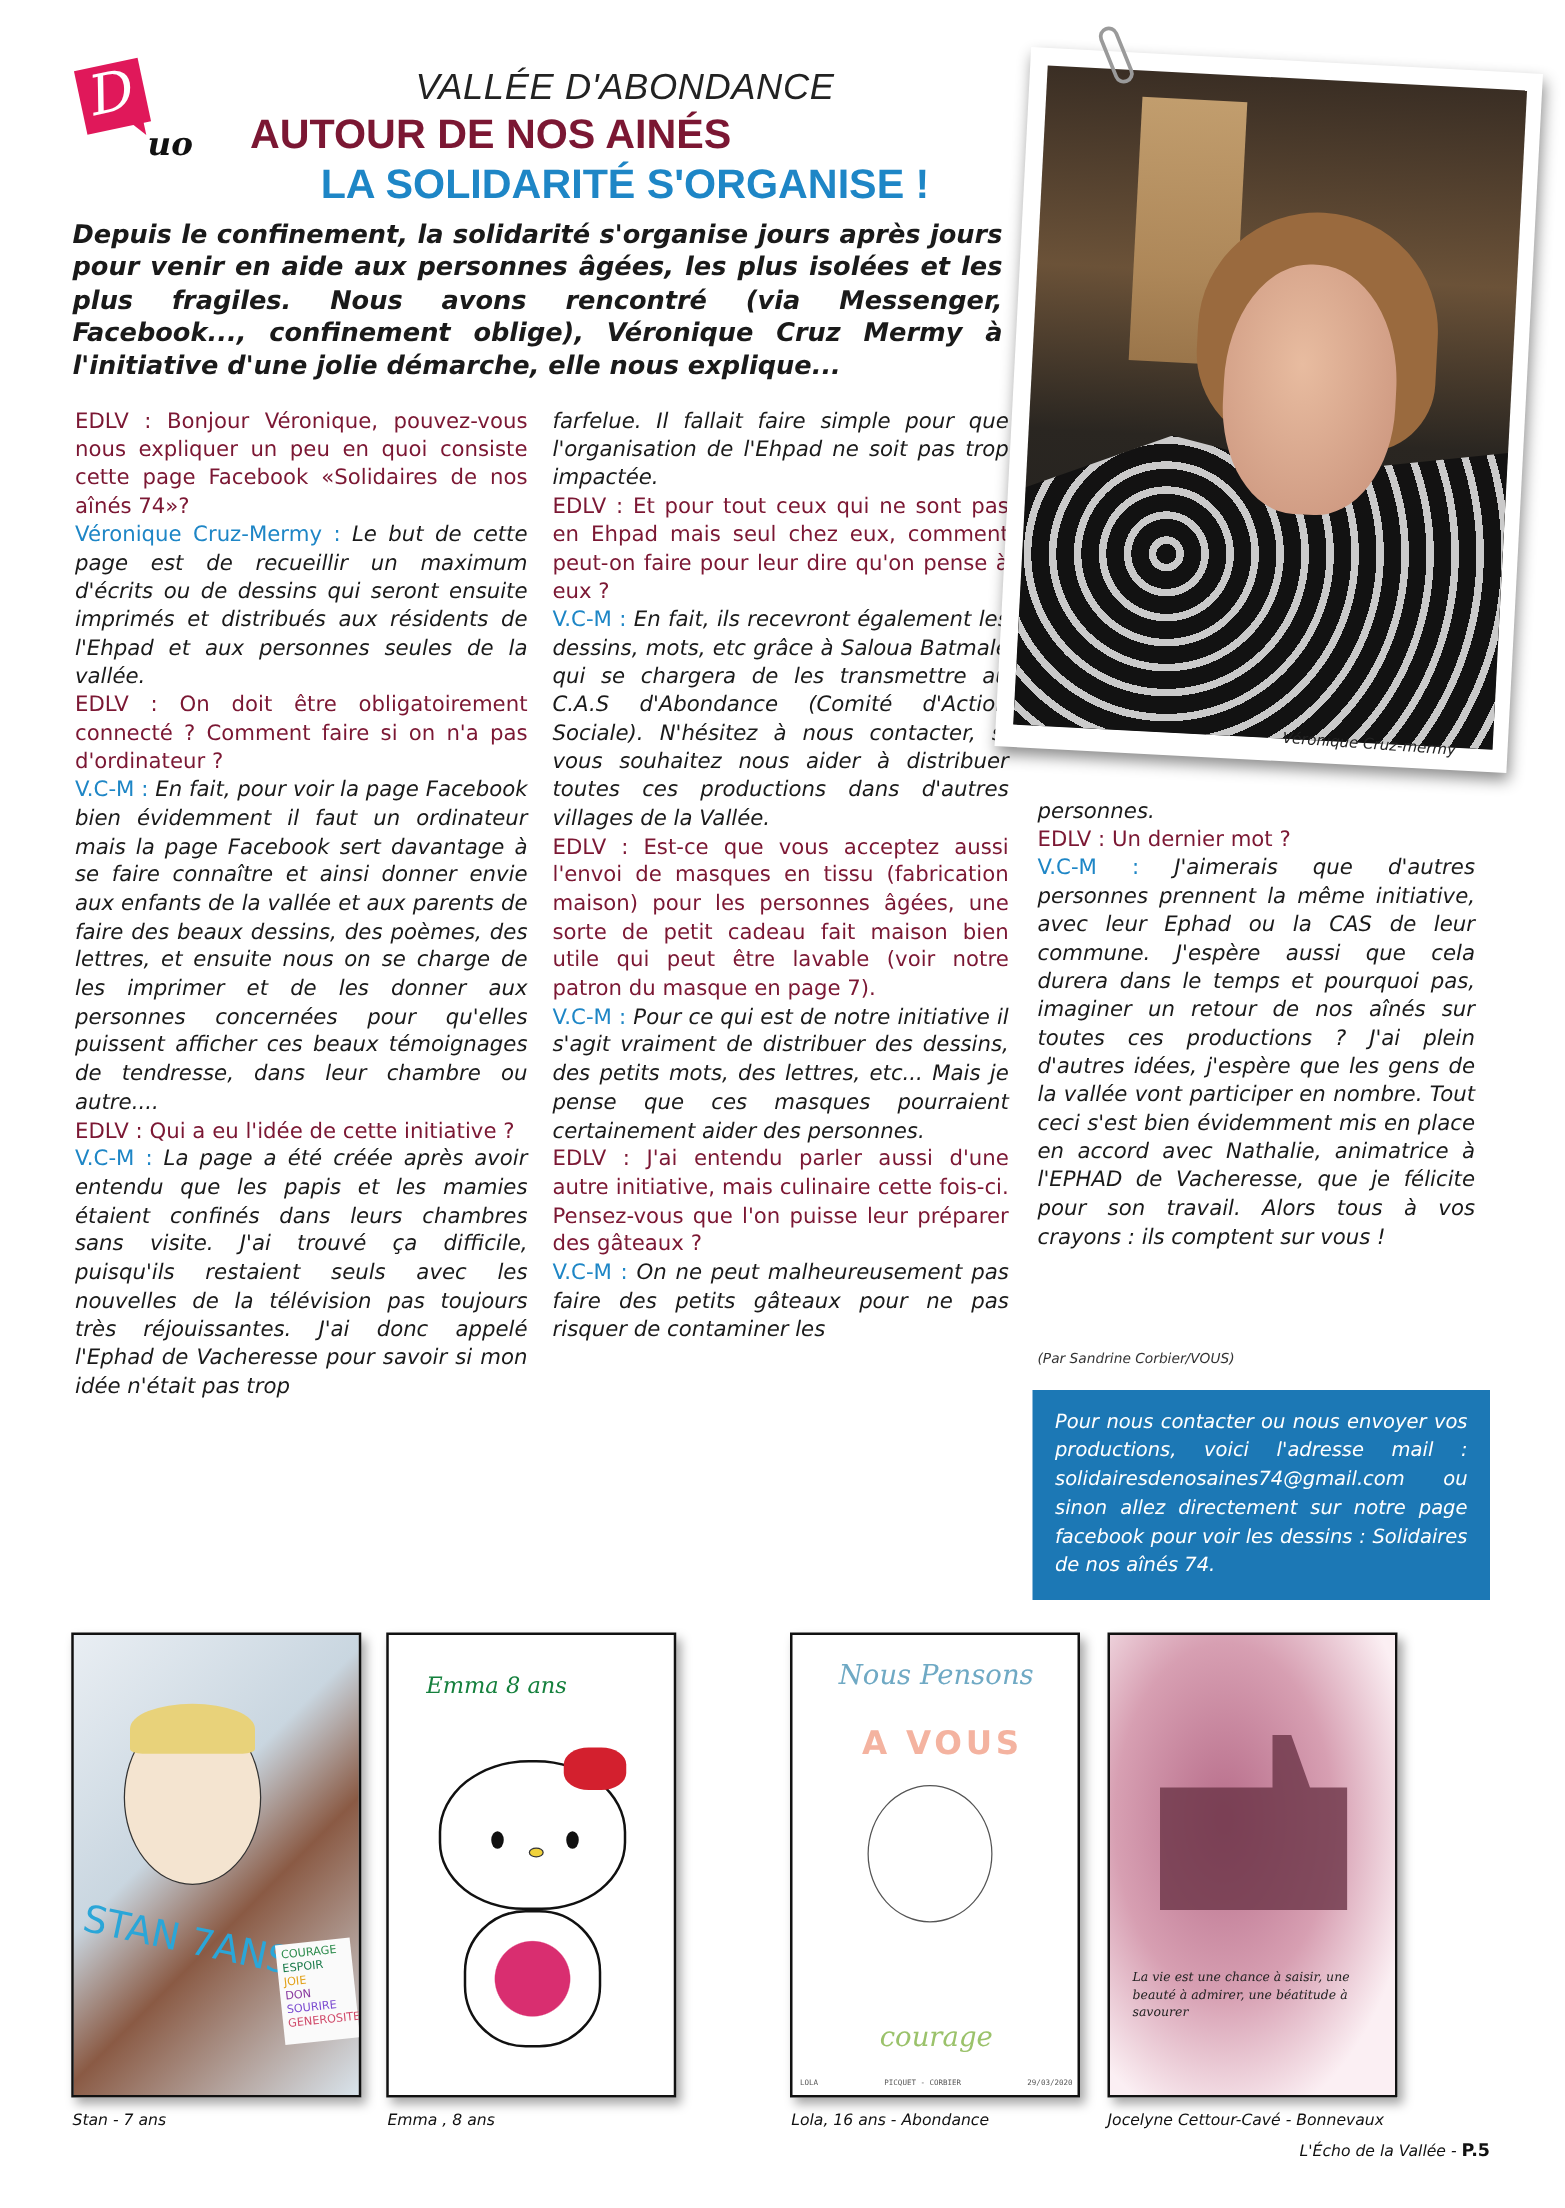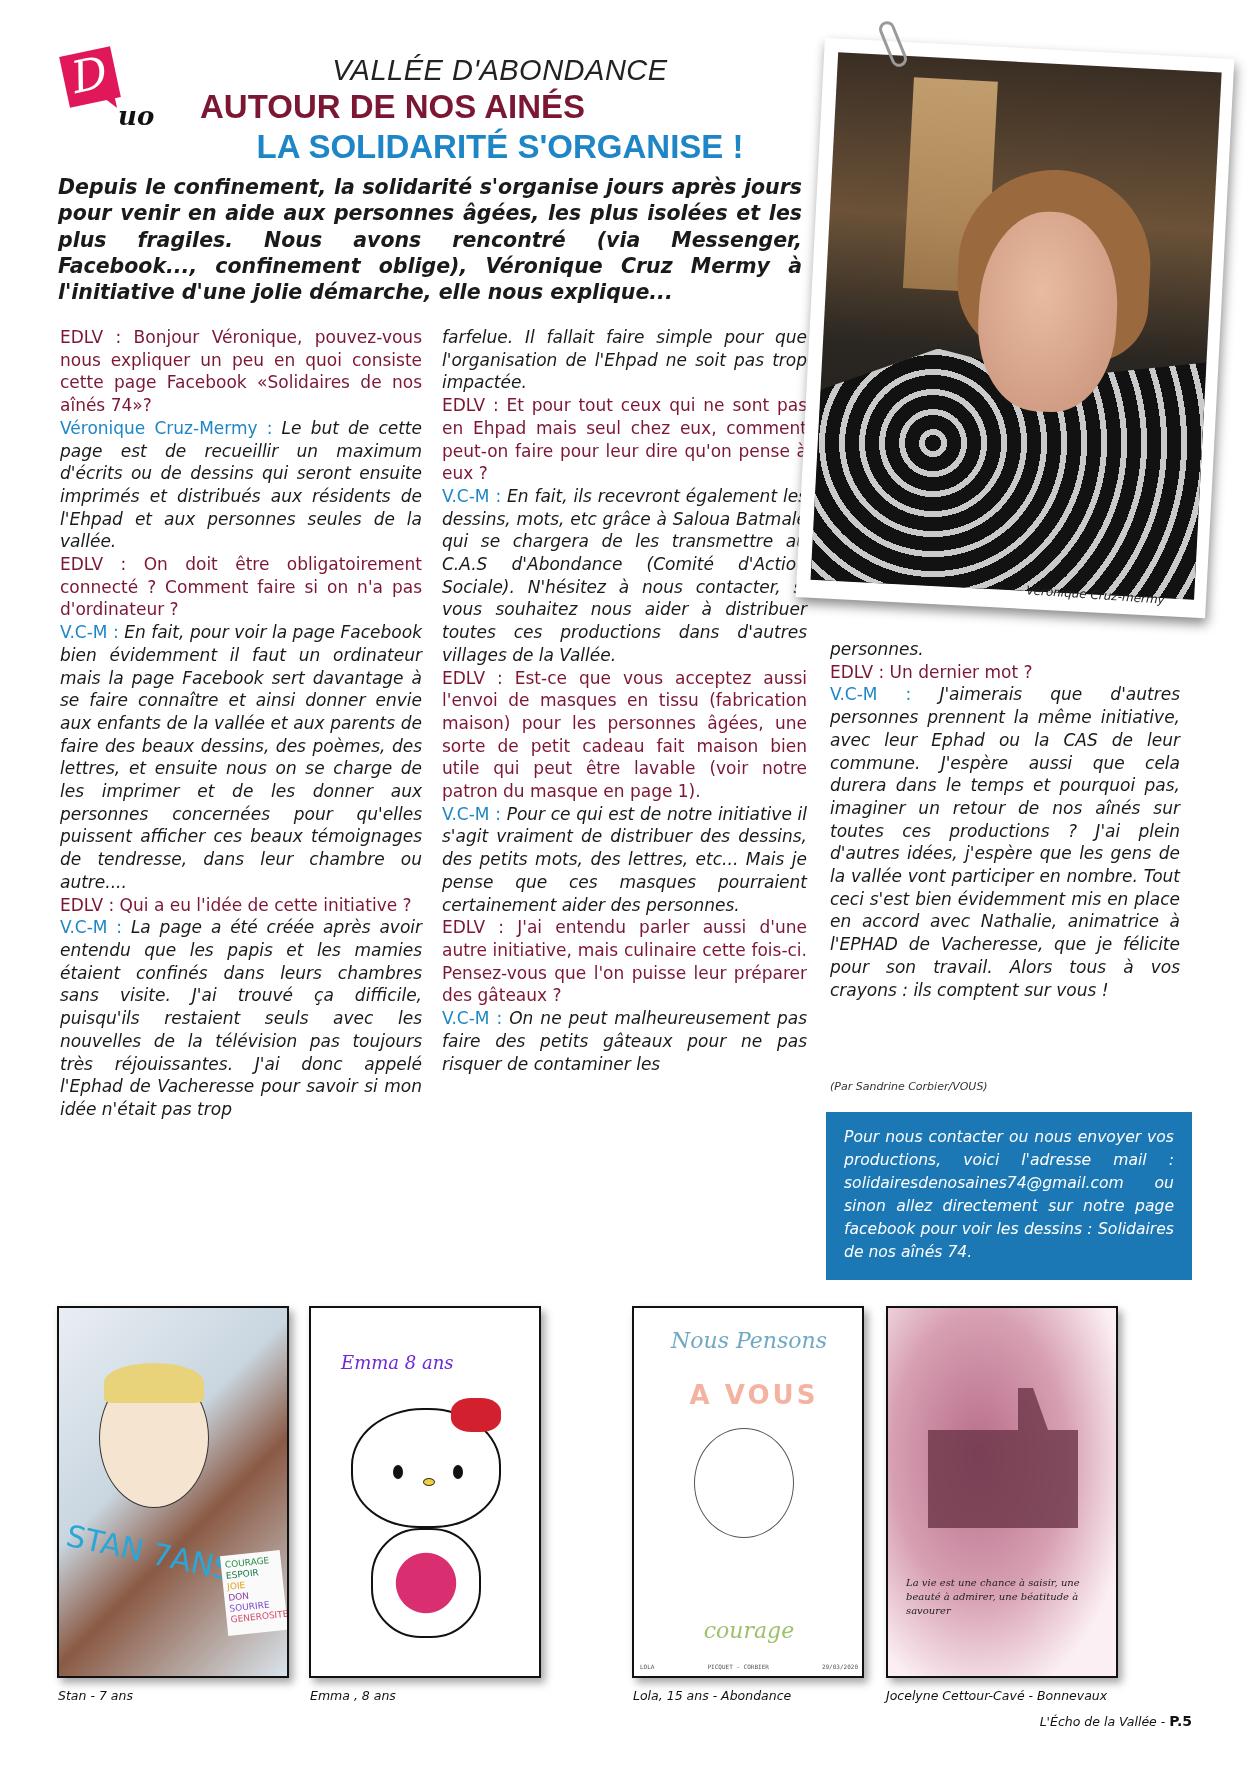--- a/index.html
+++ b/index.html
@@ -56,21 +56,21 @@
   .g4 { left: 886px; background: radial-gradient(ellipse at 40% 40%, #b76d8a 0%, #d79fb2 45%, #fbeff3 80%); }
   .gallery-caption { position: absolute; top: 1688px; font-family: "DejaVu Sans", sans-serif; font-style: italic; font-size: 12.5px; color: #111; text-align: center; }
   .c1 { left: 58px; } .c2 { left: 310px; } .c3 { left: 633px; } .c4 { left: 886px; }
 
   .art-text { position: absolute; font-family: "DejaVu Serif", serif; font-style: italic; }
   .stan-label { left: 6px; top: 230px; color: #2aa6d8; font-family: "DejaVu Sans", sans-serif; font-style: normal; font-size: 30px; line-height: 30px; transform: rotate(12deg); }
   .stan-card { position: absolute; left: 165px; top: 245px; width: 60px; height: 80px; background: #fafafa; transform: rotate(-6deg); font-size: 9px; line-height: 11px; padding: 4px; font-family: "DejaVu Sans", sans-serif; }
   .stan-face { position: absolute; left: 40px; top: 60px; width: 110px; height: 140px; border-radius: 50%; background: #f4e4d0; border: 1px solid #333; }
   .stan-hair { position: absolute; left: 45px; top: 55px; width: 100px; height: 40px; border-radius: 50% 50% 10% 10%; background: #e8d27a; }
 
-  .emma-text { left: 30px; top: 44px; font-size: 18px; color: #6d28d9; }
+  .emma-text { left: 30px; top: 30px; font-size: 18px; color: #15803d; }
   .kitty { position: absolute; left: 40px; top: 100px; width: 150px; height: 120px; border: 2px solid #111; border-radius: 48% 48% 45% 45%; background: #fff; }
   .kitty .eye { position: absolute; top: 55px; width: 10px; height: 14px; background: #111; border-radius: 50%; }
   .kitty .nose { position: absolute; left: 70px; top: 68px; width: 12px; height: 8px; background: #f0d23c; border-radius: 50%; border: 1px solid #333; }
   .bow { position: absolute; left: 140px; top: 90px; width: 50px; height: 34px; background: #d3202e; border-radius: 40%; }
   .flowers { position: absolute; left: 80px; top: 240px; width: 70px; height: 70px; background: radial-gradient(circle, #d92e70 0 60%, transparent 62%); }
   .kbody { position: absolute; left: 60px; top: 220px; width: 110px; height: 110px; border: 2px solid #111; border-radius: 45%; }
 
   .lola-title { left: 20px; top: 20px; width: 190px; text-align: center; color: #6fa9c4; font-size: 22px; }
   .lola-avous { position: absolute; left: 50px; top: 72px; width: 140px; text-align: center; font-family: "DejaVu Sans", sans-serif; font-weight: bold; font-size: 26px; color: #f4b3a0; letter-spacing: 3px; }
   .lola-head { position: absolute; left: 60px; top: 120px; width: 100px; height: 110px; border: 1px solid #555; border-radius: 50%; }
@@ -103,21 +103,21 @@
     <p class="a"><span class="spk">Véronique Cruz-Mermy :</span><span> Le but de cette page est de recueillir un maximum d'écrits ou de dessins qui seront ensuite imprimés et distribués aux résidents de l'Ehpad et aux personnes seules de la vallée.</span></p>
     <p class="q">EDLV : On doit être obligatoirement connecté ? Comment faire si on n'a pas d'ordinateur ?</p>
     <p class="a"><span class="spk">V.C-M :</span><span> En fait, pour voir la page Facebook bien évidemment il faut un ordinateur mais la page Facebook sert davantage à se faire connaître et ainsi donner envie aux enfants de la vallée et aux parents de faire des beaux dessins, des poèmes, des lettres, et ensuite nous on se charge de les imprimer et de les donner aux personnes concernées pour qu'elles puissent afficher ces beaux témoignages de tendresse, dans leur chambre ou autre....</span></p>
     <p class="q">EDLV : Qui a eu l'idée de cette initiative ?</p>
     <p class="a"><span class="spk">V.C-M :</span><span> La page a été créée après avoir entendu que les papis et les mamies étaient confinés dans leurs chambres sans visite. J'ai trouvé ça difficile, puisqu'ils restaient seuls avec les nouvelles de la télévision pas toujours très réjouissantes. J'ai donc appelé l'Ephad de Vacheresse pour savoir si mon idée n'était pas trop</span></p>
   </div>
 <div class="col col2">
     <p class="a"><span>farfelue. Il fallait faire simple pour que l'organisation de l'Ehpad ne soit pas trop impactée.</span></p>
     <p class="q">EDLV : Et pour tout ceux qui ne sont pas en Ehpad mais seul chez eux, comment peut-on faire pour leur dire qu'on pense à eux ?</p>
     <p class="a"><span class="spk">V.C-M :</span><span> En fait, ils recevront également les dessins, mots, etc grâce à Saloua Batmale qui se chargera de les transmettre au C.A.S d'Abondance (Comité d'Action Sociale). N'hésitez à nous contacter, si vous souhaitez nous aider à distribuer toutes ces productions dans d'autres villages de la Vallée.</span></p>
-    <p class="q">EDLV : Est-ce que vous acceptez aussi l'envoi de masques en tissu (fabrication maison) pour les personnes âgées, une sorte de petit cadeau fait maison bien utile qui peut être lavable (voir notre patron du masque en page 1).</p>
+    <p class="q">EDLV : Est-ce que vous acceptez aussi l'envoi de masques en tissu (fabrication maison) pour les personnes âgées, une sorte de petit cadeau fait maison bien utile qui peut être lavable (voir notre patron du masque en page 7).</p>
     <p class="a"><span class="spk">V.C-M :</span><span> Pour ce qui est de notre initiative il s'agit vraiment de distribuer des dessins, des petits mots, des lettres, etc... Mais je pense que ces masques pourraient certainement aider des personnes.</span></p>
     <p class="q">EDLV : J'ai entendu parler aussi d'une autre initiative, mais culinaire cette fois-ci. Pensez-vous que l'on puisse leur préparer des gâteaux ?</p>
     <p class="a"><span class="spk">V.C-M :</span><span> On ne peut malheureusement pas faire des petits gâteaux pour ne pas risquer de contaminer les</span></p>
   </div>
 <div class="col col3">
     <p class="a"><span>personnes.</span></p>
     <p class="q">EDLV : Un dernier mot ?</p>
     <p class="a"><span class="spk">V.C-M :</span><span> J'aimerais que d'autres personnes prennent la même initiative, avec leur Ephad ou la CAS de leur commune. J'espère aussi que cela durera dans le temps et pourquoi pas, imaginer un retour de nos aînés sur toutes ces productions ? J'ai plein d'autres idées, j'espère que les gens de la vallée vont participer en nombre. Tout ceci s'est bien évidemment mis en place en accord avec Nathalie, animatrice à l'EPHAD de Vacheresse, que je félicite pour son travail. Alors tous à vos crayons : ils comptent sur vous !</span></p>
   </div>
 
@@ -170,21 +170,21 @@
   <div class="art-text lola-title">Nous Pensons</div>
   <div class="lola-avous">A VOUS</div>
   <div class="lola-head"></div>
   <div class="art-text lola-courage">courage</div>
   <div class="lola-foot">
     <span>LOLA</span>
     <span>PICQUET - CORBIER</span>
     <span>29/03/2020</span>
   </div>
 </div>
-<div class="gallery-caption c3">Lola, 15 ans - Abondance</div>
+<div class="gallery-caption c3">Lola, 16 ans - Abondance</div>
 
 <div class="gallery-item g4">
   <div class="church"></div>
   <div class="art-text jocelyne-text">La vie est une chance à saisir, une beauté à admirer, une béatitude à savourer</div>
 </div>
 <div class="gallery-caption c4">Jocelyne Cettour-Cavé - Bonnevaux</div>
 
 <div class="footer">
   <span>L'Écho de la Vallée - </span><b>P.5</b>
 </div>

